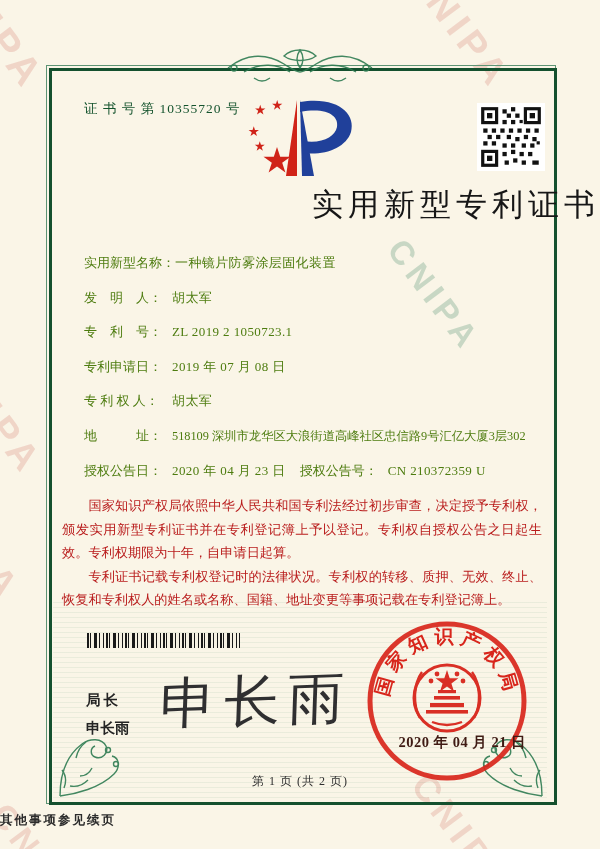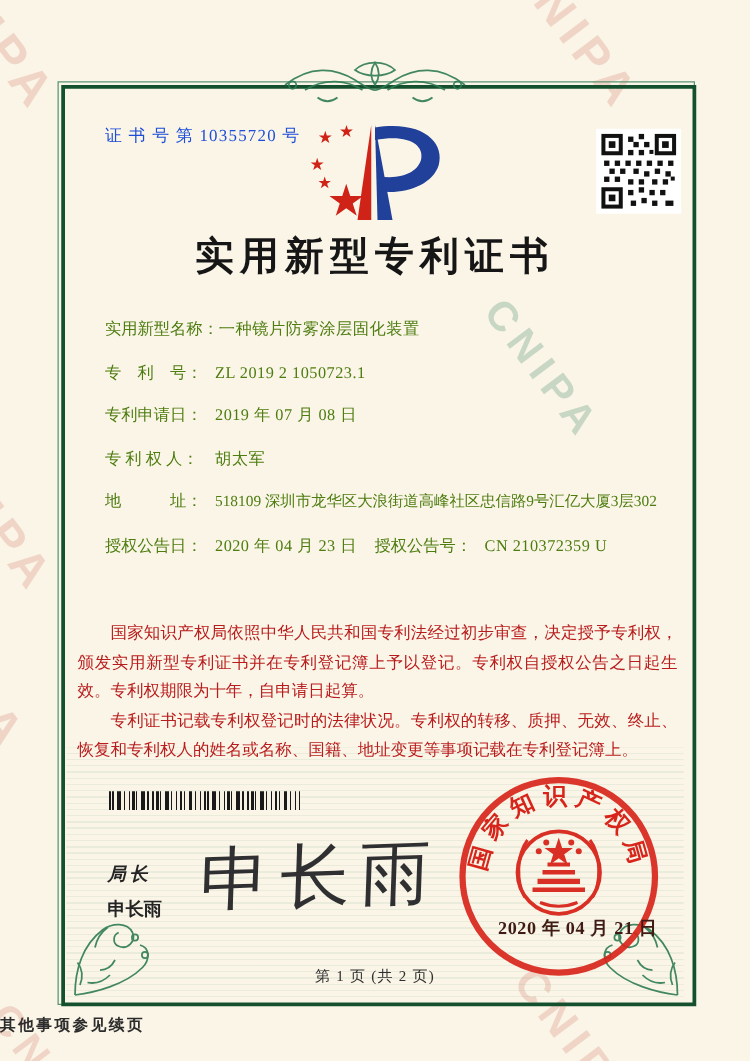--- a/index.html
+++ b/index.html
@@ -28,46 +28,46 @@
   .frame-inner{position:absolute;left:49px;top:68px;width:502px;height:731px;
     border:3px solid #14502e;}
   .guilloche{position:absolute;left:53px;top:598px;width:494px;height:200px;
     background:repeating-linear-gradient(0deg,rgba(46,125,82,0.08) 0 1px,transparent 1px 5px);
     pointer-events:none;}
   .ornament{position:absolute;pointer-events:none;}
   .orn-top{left:224px;top:42px;}
   .orn-bl{left:56px;top:736px;}
   .orn-br{left:474px;top:736px;transform:scaleX(-1);}
   
-  .cert-no{position:absolute;left:84px;top:100px;font-size:13.5px;letter-spacing:1px;color:#1d4ed8;}
+  .cert-no{position:absolute;left:84px;top:100px;font-size:13.5px;letter-spacing:1px;color:#14532d;}
   .logo{position:absolute;left:230px;top:96px;}
   .qr{position:absolute;left:477px;top:103px;width:64px;height:64px;background:#fff;padding:2px;}
-  .title{position:absolute;left:0;right:0;top:184px;text-align:center;
-    font-size:31px;font-weight:700;letter-spacing:5px;color:#161616;}
+  .title{position:absolute;left:0;right:0;top:184px;text-align:right;
+    font-size:31px;font-weight:400;letter-spacing:5px;color:#161616;}
   
   .fields{position:absolute;left:84px;top:252px;right:46px;font-size:13px;color:#4d7c0f;}
   .frow{margin-bottom:13.5px;line-height:21px;white-space:nowrap;}
   .flabel{display:inline-block;min-width:88px;white-space:pre;}
   .fvalue{letter-spacing:0.4px;}
   .fvalue-addr{font-size:12.3px;letter-spacing:0;}
   .pair2{margin-left:14px;}
   
   .paras{position:absolute;left:62px;right:58px;top:494px;font-size:13.2px;
     line-height:23.5px;text-align:justify;color:#b91c1c;}
   .paras p{margin:0;text-indent:2em;}
   
   .barcode{position:absolute;left:87px;top:633px;width:153px;height:15px;
     background:repeating-linear-gradient(90deg,
       #191919 0 2px,#f6f1e3 2px 3px,#191919 3px 4px,#f6f1e3 4px 7px,
       #191919 7px 10px,#f6f1e3 10px 12px,#191919 12px 13px,#f6f1e3 13px 16px,
       #191919 16px 17px,#f6f1e3 17px 19px);}
   
   .signer{position:absolute;left:86px;top:686px;font-size:14.5px;font-weight:700;
     font-family:"Liberation Sans","DejaVu Sans",sans-serif;color:#242424;line-height:28px;}
-  .signer .t{letter-spacing:3px;font-style:italic;}
+  .signer .t{letter-spacing:3px;}
   .signature{position:absolute;left:160px;top:664px;font-size:56px;color:#1f1f22;
     letter-spacing:8px;transform:rotate(-2deg) skewX(-4deg);opacity:.92;}
   
   .seal{position:absolute;left:358px;top:614px;width:178px;height:178px;}
   .seal-date{position:absolute;left:370px;top:733px;width:156px;text-align:right;
     font-size:14.5px;font-weight:700;color:#3f1b14;letter-spacing:0.5px;}
   
   .page-note{position:absolute;left:0;right:0;top:773px;text-align:center;
     font-size:12px;color:#2f2f2f;letter-spacing:1px;}
   .cont-note{position:absolute;left:0;right:0;top:812px;text-align:left;
@@ -190,20 +190,23 @@
     </g>
   </svg>
 
   <div class="title">实用新型专利证书</div>
 
   <div class="fields">
     <div class="frow">
       <span class="flabel">实用新型名称：</span><span class="fvalue">一种镜片防雾涂层固化装置</span>
     </div>
     <div class="frow">
+      <span class="flabel">发　明　人：</span><span class="fvalue">胡太军</span>
+    </div>
+    <div class="frow">
       <span class="flabel">专　利　号：</span><span class="fvalue">ZL 2019 2 1050723.1</span>
     </div>
     <div class="frow">
       <span class="flabel">专利申请日：</span><span class="fvalue">2019 年 07 月 08 日</span>
     </div>
     <div class="frow">
       <span class="flabel">专 利 权 人：</span><span class="fvalue">胡太军</span>
     </div>
     <div class="frow">
       <span class="flabel">地　　　址：</span><span class="fvalue fvalue-addr">518109 深圳市龙华区大浪街道高峰社区忠信路9号汇亿大厦3层302</span>

